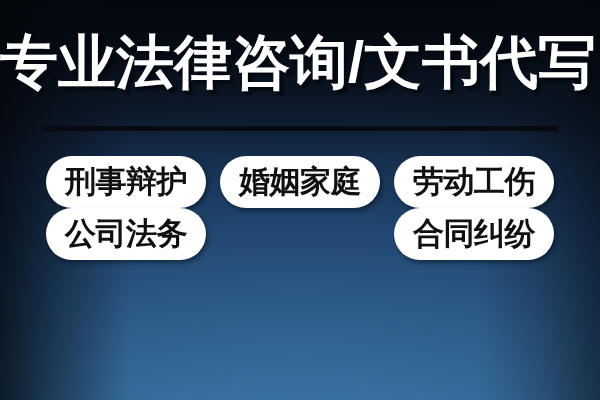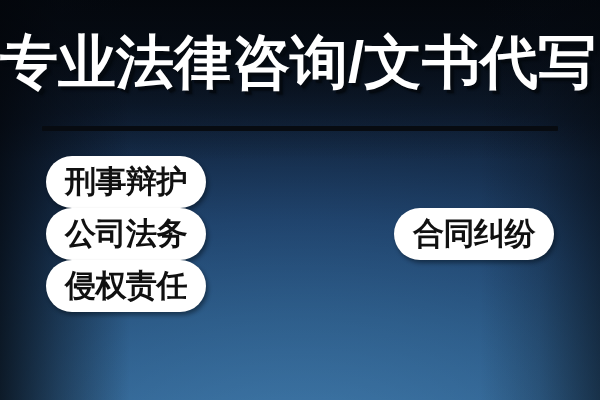--- a/index.html
+++ b/index.html
@@ -119,25 +119,26 @@
   <div id="vignette-right"></div>
 
   <div id="headline">专业法律咨询/文书代写</div>
 
   <div id="divider"></div>
 
   <div id="tag-grid">
 
     <div class="tag-row">
       <div class="tag-pill">刑事辩护</div>
+      <div class="tag-pill">婚姻家庭</div>
+      <div class="tag-pill">劳动工伤</div>
     </div>
 
     <div class="tag-row">
       <div class="tag-pill">公司法务</div>
       <div class="tag-pill">合同纠纷</div>
     </div>
 
     <div class="tag-row">
-      <div class="tag-pill">侵权责任</div>
     </div>
 
   </div>
 </div>
 
 </body></html>

